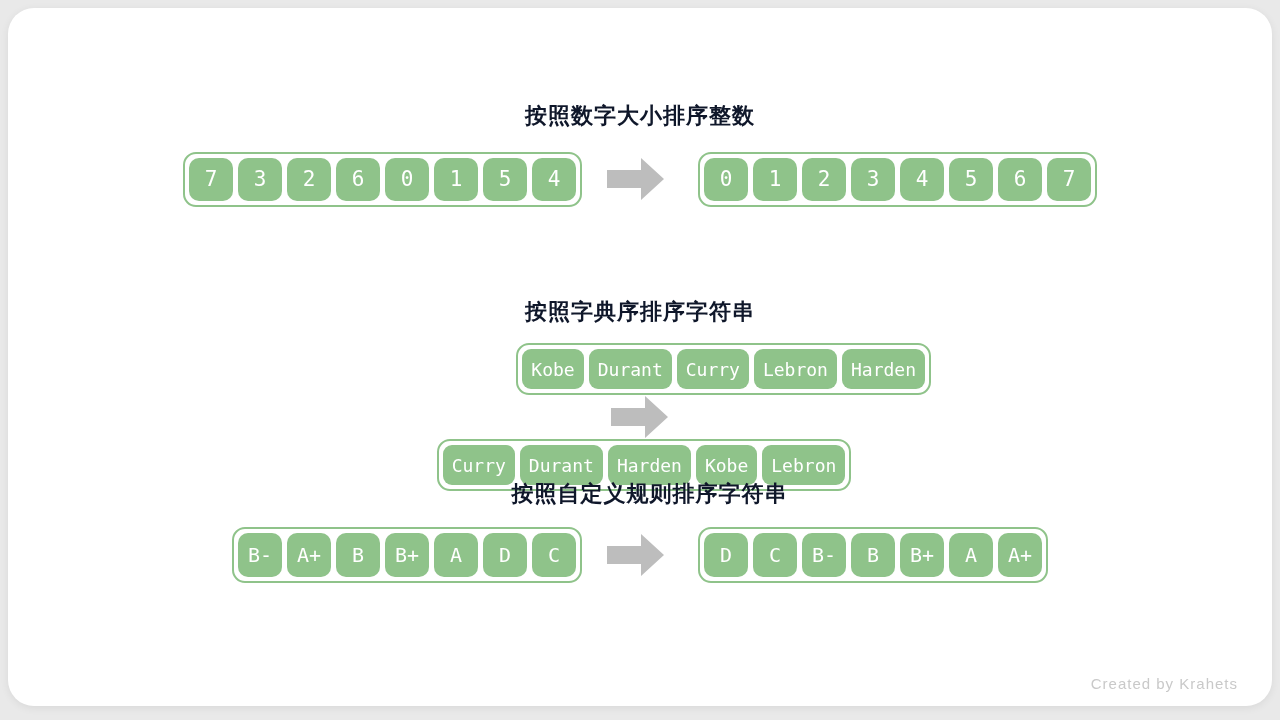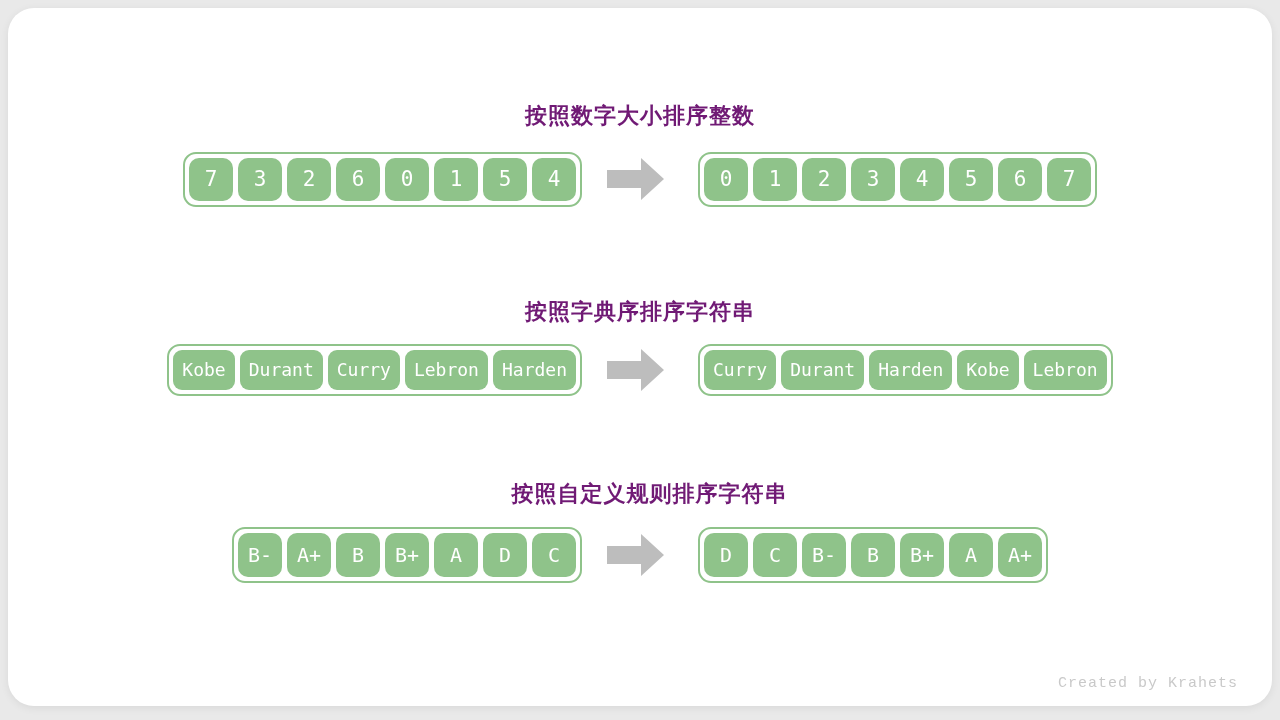--- a/index.html
+++ b/index.html
@@ -15,21 +15,21 @@
     background:#ffffff;
     border-radius:26px;
     box-shadow:0 2px 8px rgba(0,0,0,0.07);
   }
   .section-title {
     position:absolute;
     left:0; width:1280px;
     text-align:center;
     font-size:22px;
     font-weight:700;
-    color:#701a75;
+    color:#0f172a;
     letter-spacing:1px;
   }
   .example-row {
     position:absolute;
     left:0; width:1280px;
     display:flex;
     align-items:center;
   }
   .zone-left {
     width:582px;
@@ -65,28 +65,28 @@
     justify-content:center;
     font-family:"DejaVu Sans Mono", monospace;
   }
   .cell-num   { width:44px;  height:43px; font-size:21px; }
   .cell-word  { height:40px; font-size:18px; padding:0 9px; border-radius:9px; }
   .cell-grade { min-width:44px; height:44px; font-size:20px; padding:0 7px; }
   .arrow-icon svg { display:block; }
   .watermark {
     position:absolute;
     right:42px; top:675px;
-    font-family:Liberation Mono, monospace;
+    font-family:Liberation Sans, sans-serif;
     font-size:15px;
     color:#c9c9c9;
     letter-spacing:1px;
   }
   
   #title-1 { top:101px; }  #row-1 { top:151px; height:56px; }
-  #title-2 { top:297px; }  #row-2 { top:343px; height:53px; }
+  #title-2 { top:297px; }  #row-2 { top:343px; height:53px;flex-direction:column; }
   #title-3 { top:479px;padding-left:19px; }  #row-3 { top:526px; height:57px; }
 </style>
 </head>
 <body>
 
 <div class="card"></div>
 
 <div class="section-title" id="title-1">按照数字大小排序整数</div>
 <div class="example-row" id="row-1">
   <div class="zone-left">

